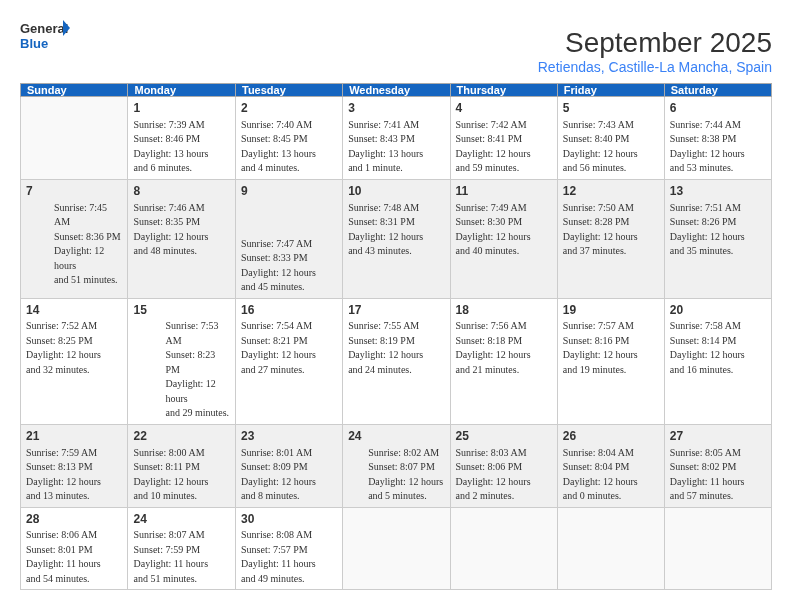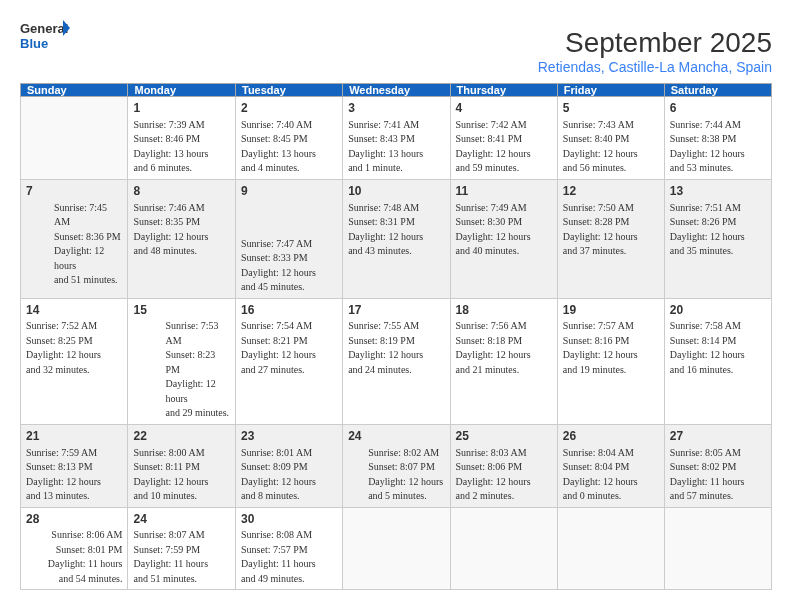--- a/index.html
+++ b/index.html
@@ -311,21 +311,21 @@
             <span class="day-number">27</span>
             <div class="day-info" style="white-space: pre-line;">Sunrise: 8:05 AM
 Sunset: 8:02 PM
 Daylight: 11 hours
 and 57 minutes.</div>
           </td>
         </tr>
         <tr class="row-white">
           <td>
             <span class="day-number">28</span>
-            <div class="day-info" style="white-space: pre-line; text-align: right;">Sunrise: 8:06 AM
+            <div class="day-info" style="white-space: pre-line;">Sunrise: 8:06 AM
 Sunset: 8:01 PM
 Daylight: 11 hours
 and 54 minutes.</div>
           </td>
           <td>
             <span class="day-number">24</span>
             <div class="day-info" style="white-space: pre-line;">Sunrise: 8:07 AM
 Sunset: 7:59 PM
 Daylight: 11 hours
 and 51 minutes.</div>

